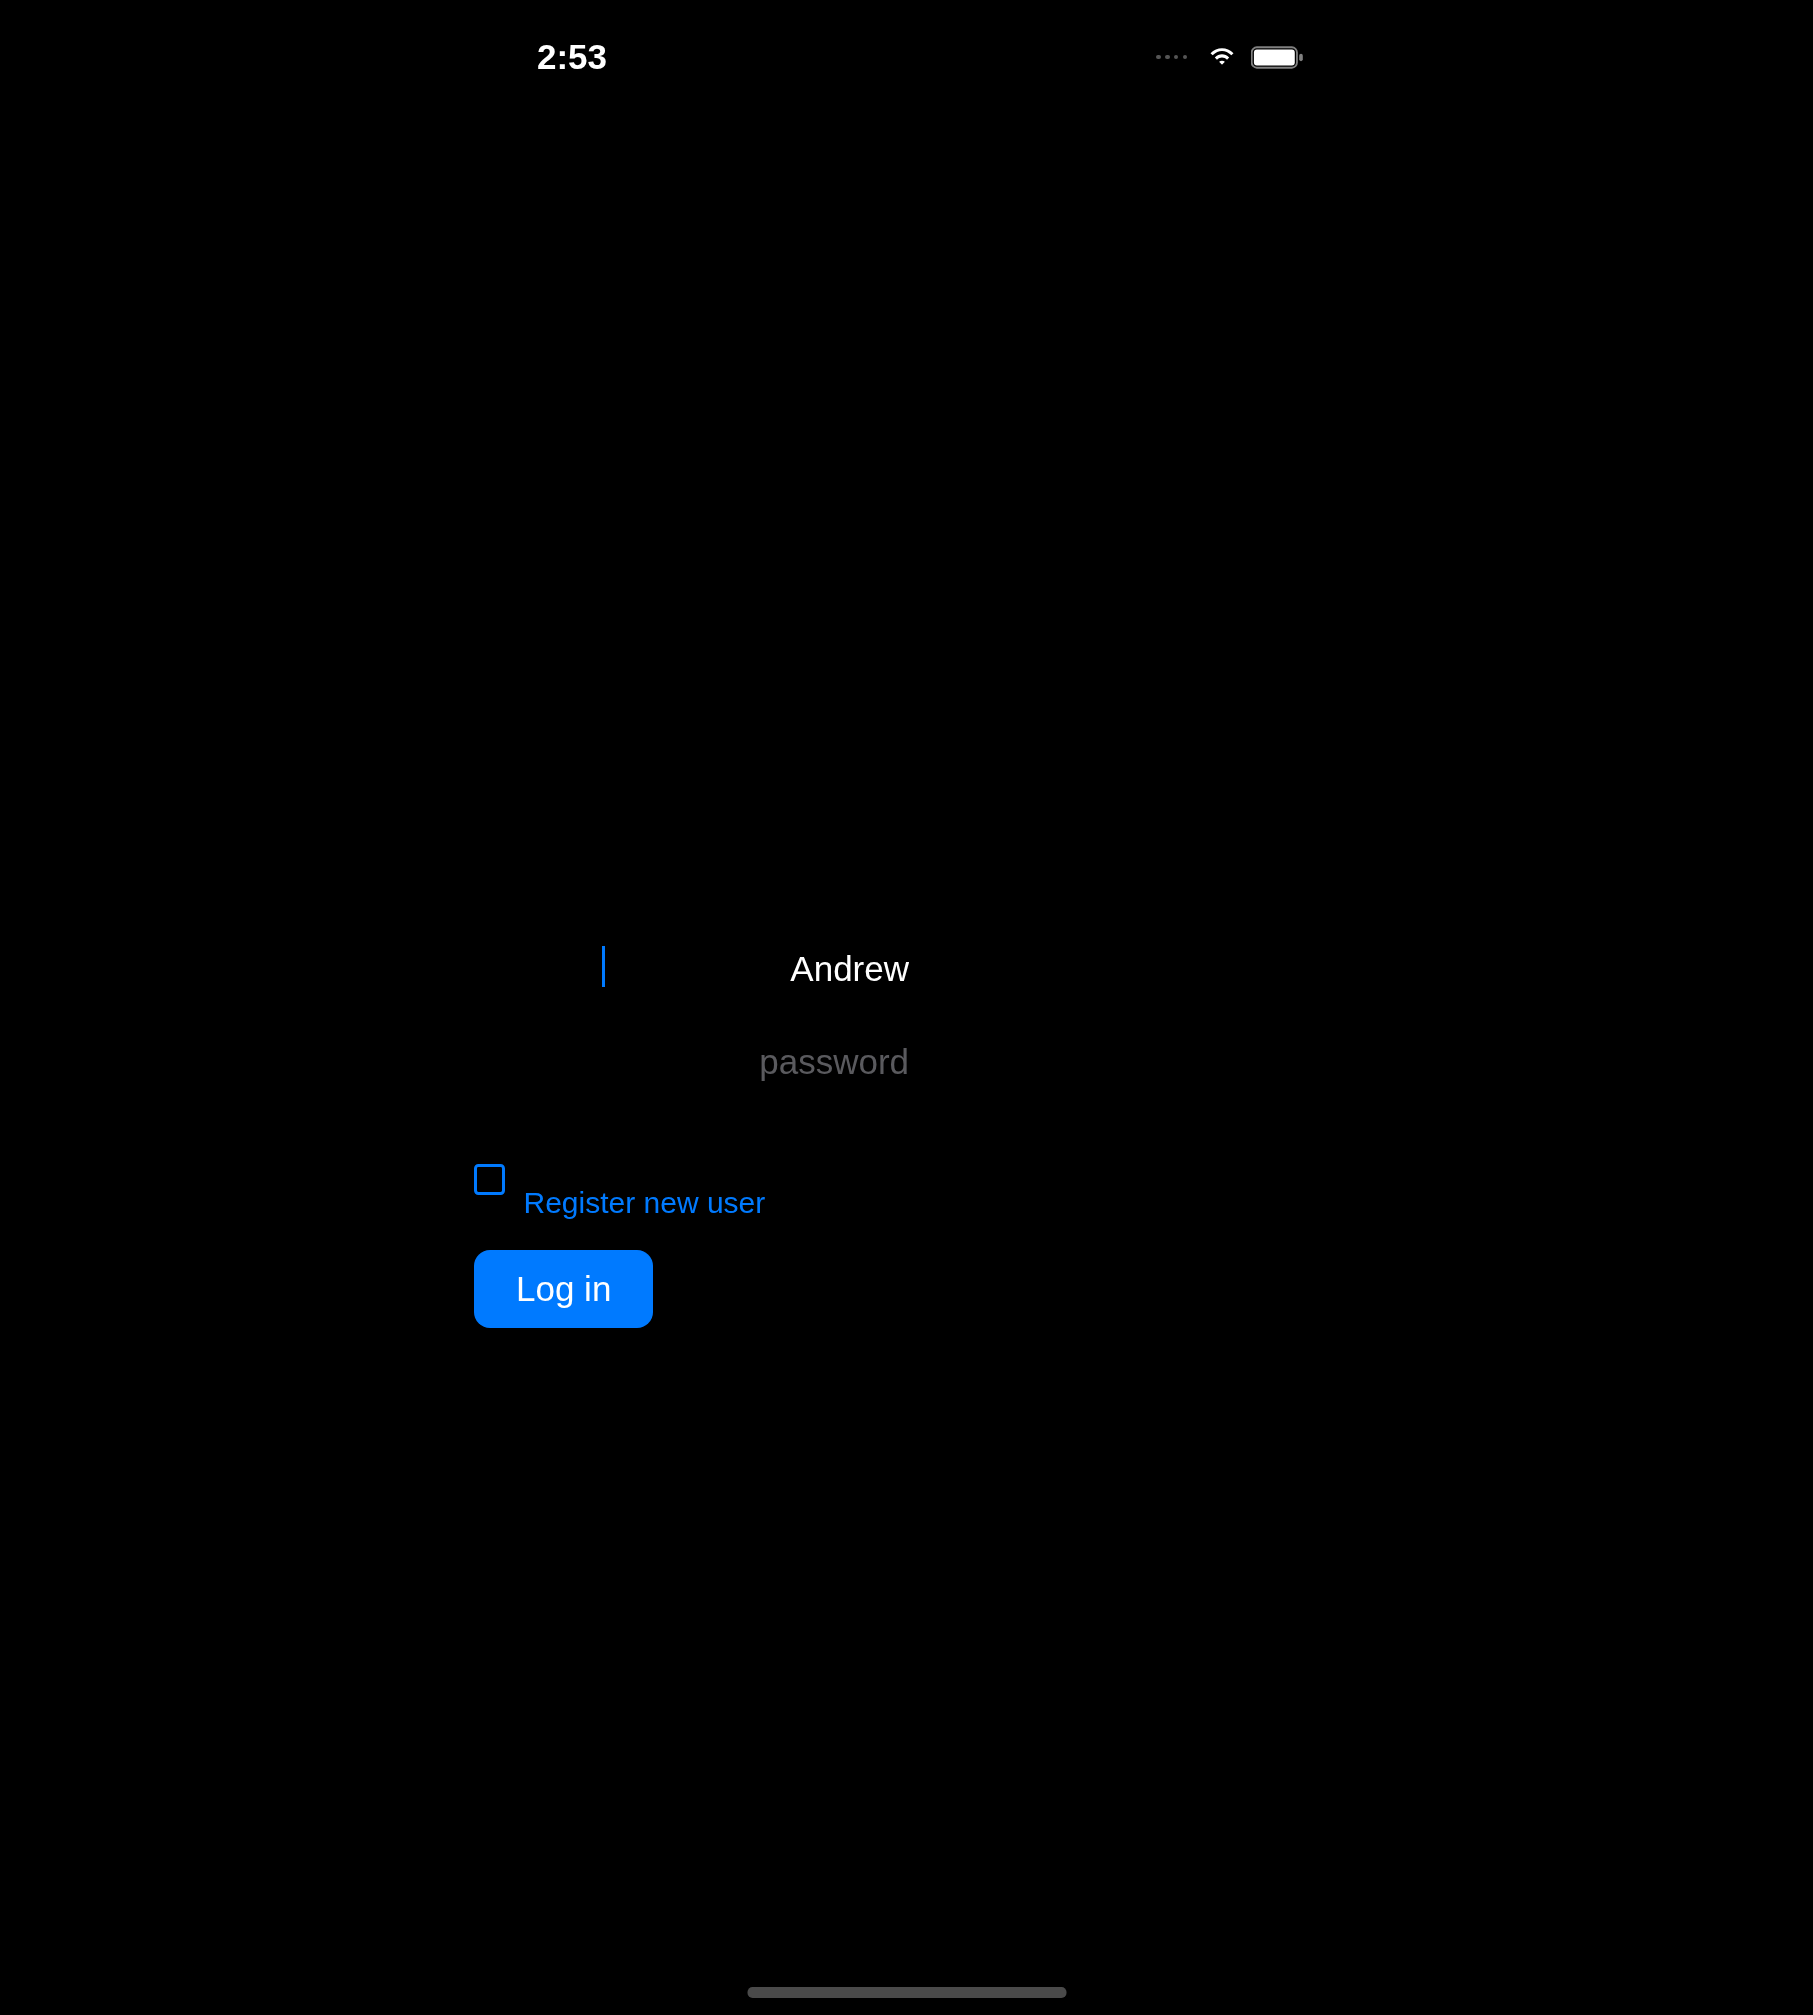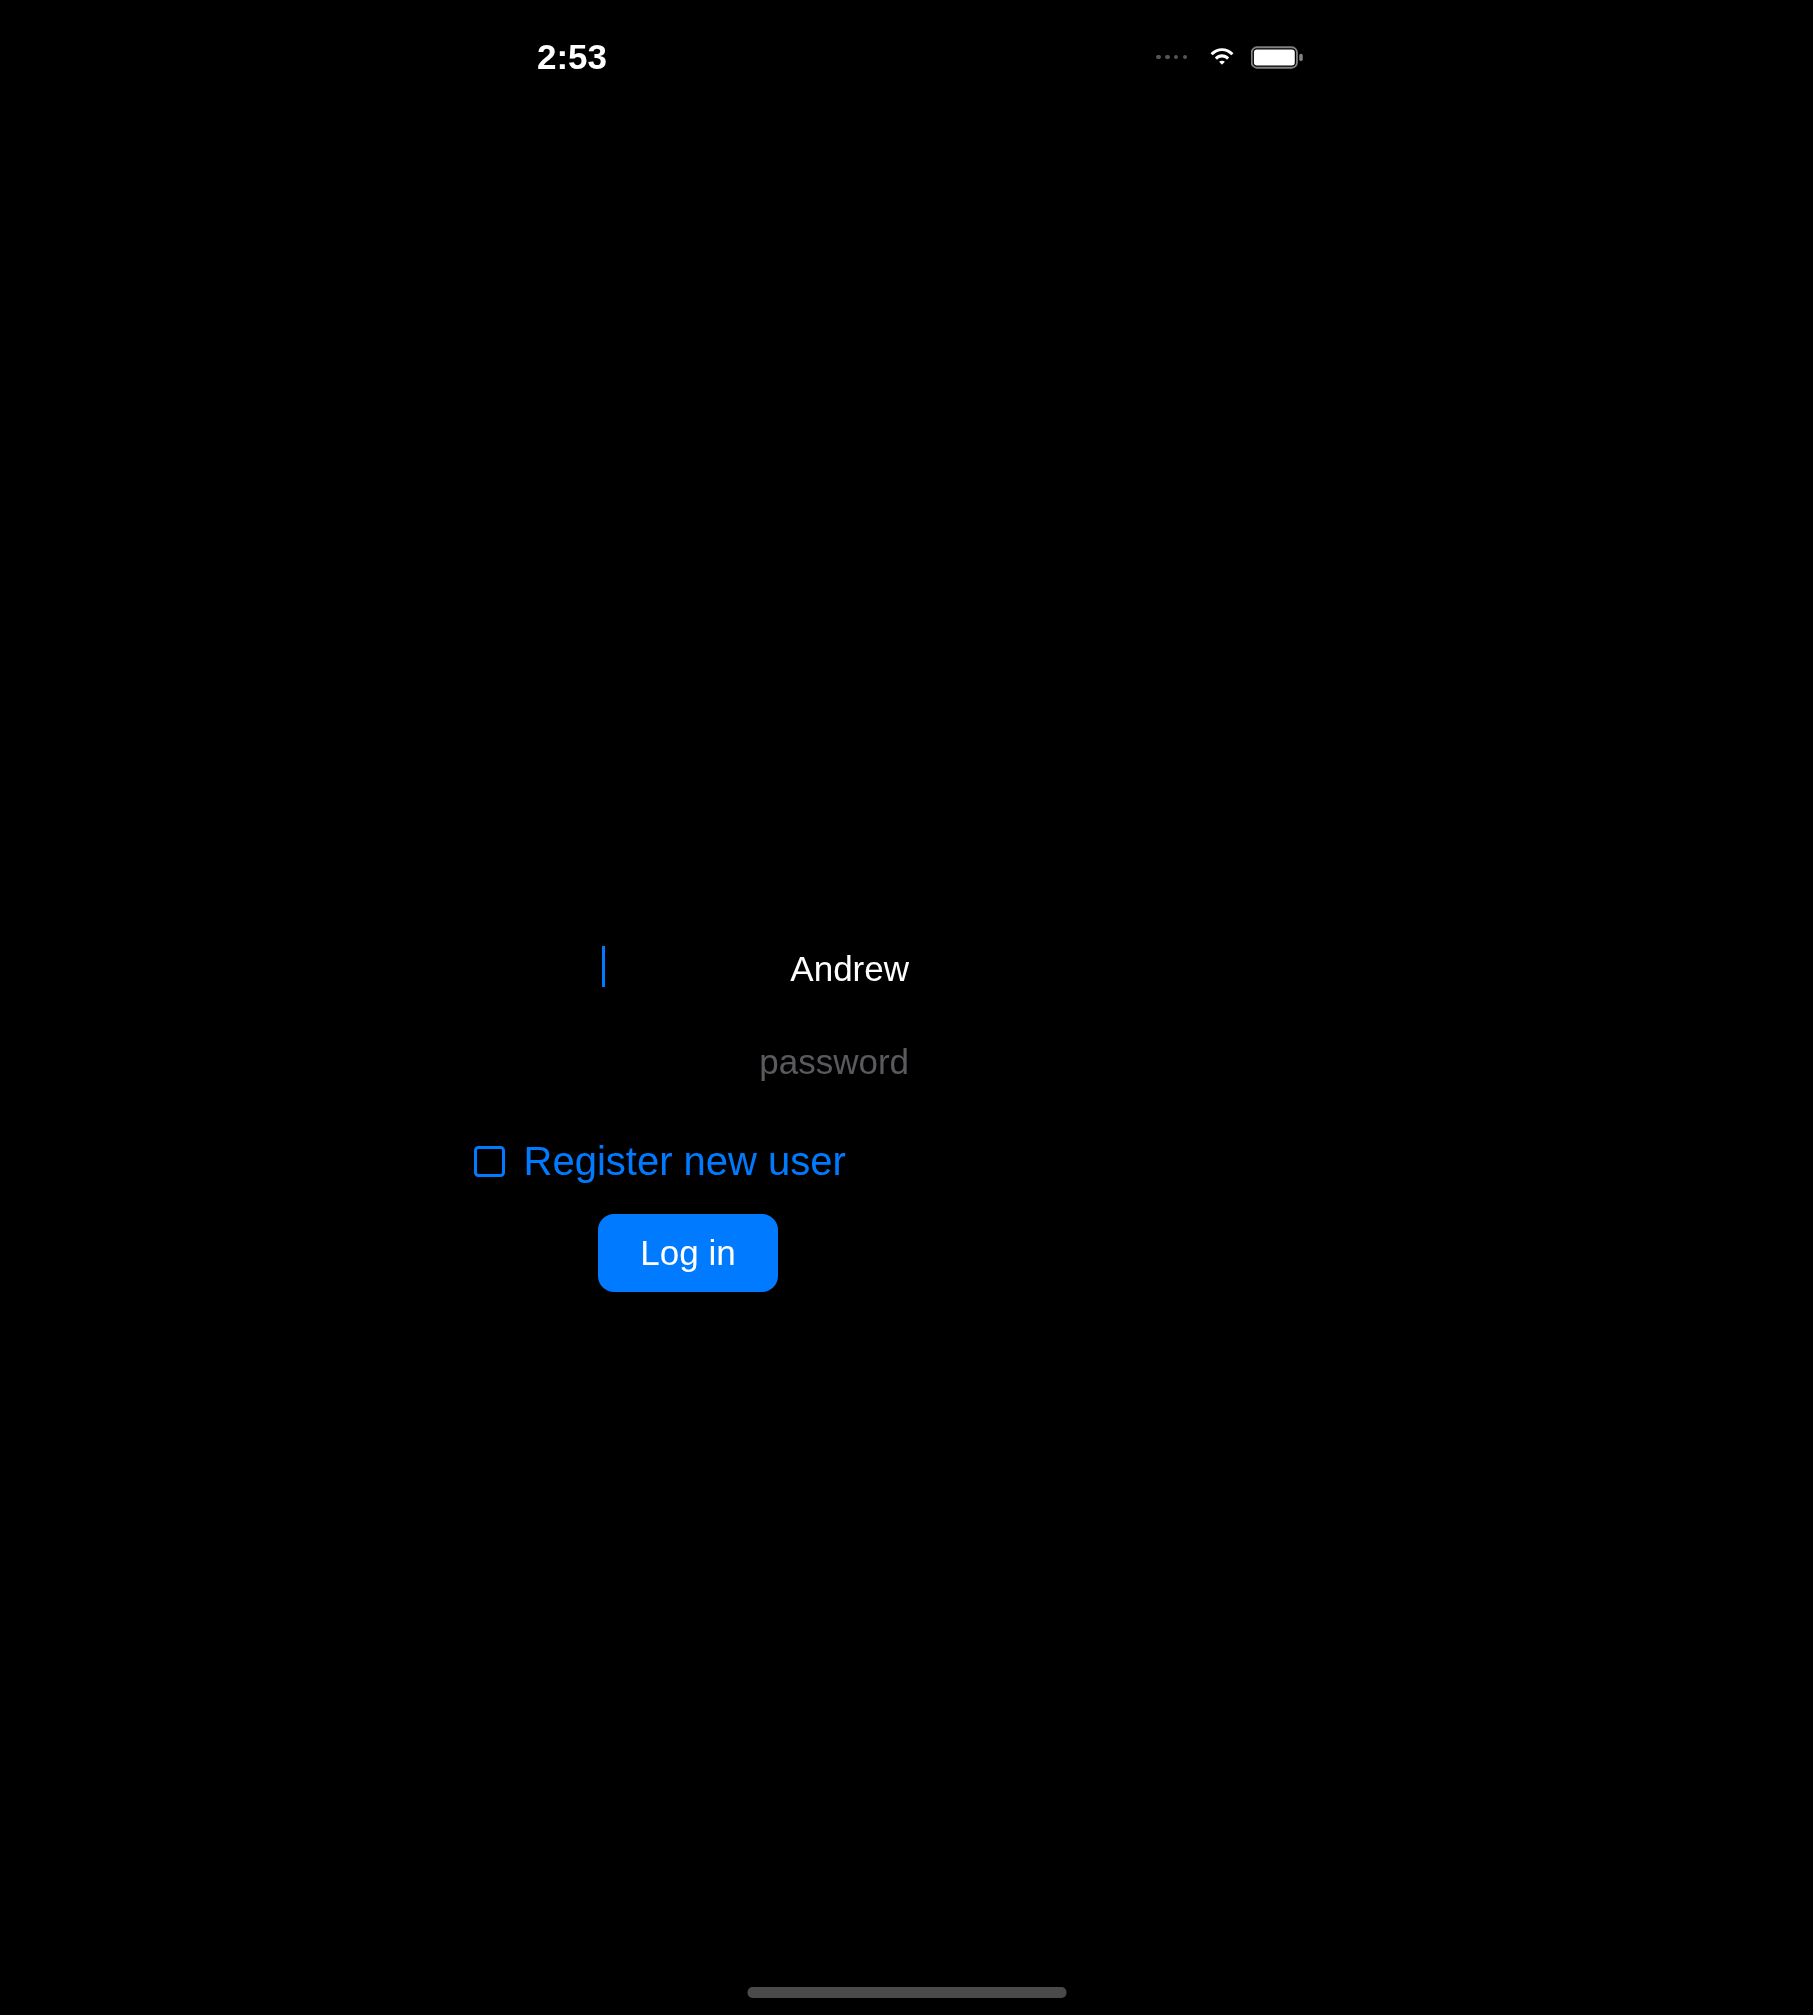--- a/index.html
+++ b/index.html
@@ -131,27 +131,27 @@
       height: 30.5px;
       border: 3.6px solid #007AFF;
       border-radius: 4.4px;
       background: transparent;
       cursor: pointer;
       flex-shrink: 0;
     }
     
     .register-label {
       color: #007AFF;
-      font-size: 40px;
+      font-size: 30px;
       font-weight: 400;
+      margin-top: 47px;
     }
     
     .login-button-wrapper {
       display: flex;
-      justify-content: center;
       width: 428px;
       margin-top: 26px;
     }
     
     .login-button {
       background: #007AFF;
       color: #ffffff;
       border: none;
       border-radius: 16px;
       font-size: 35px;

